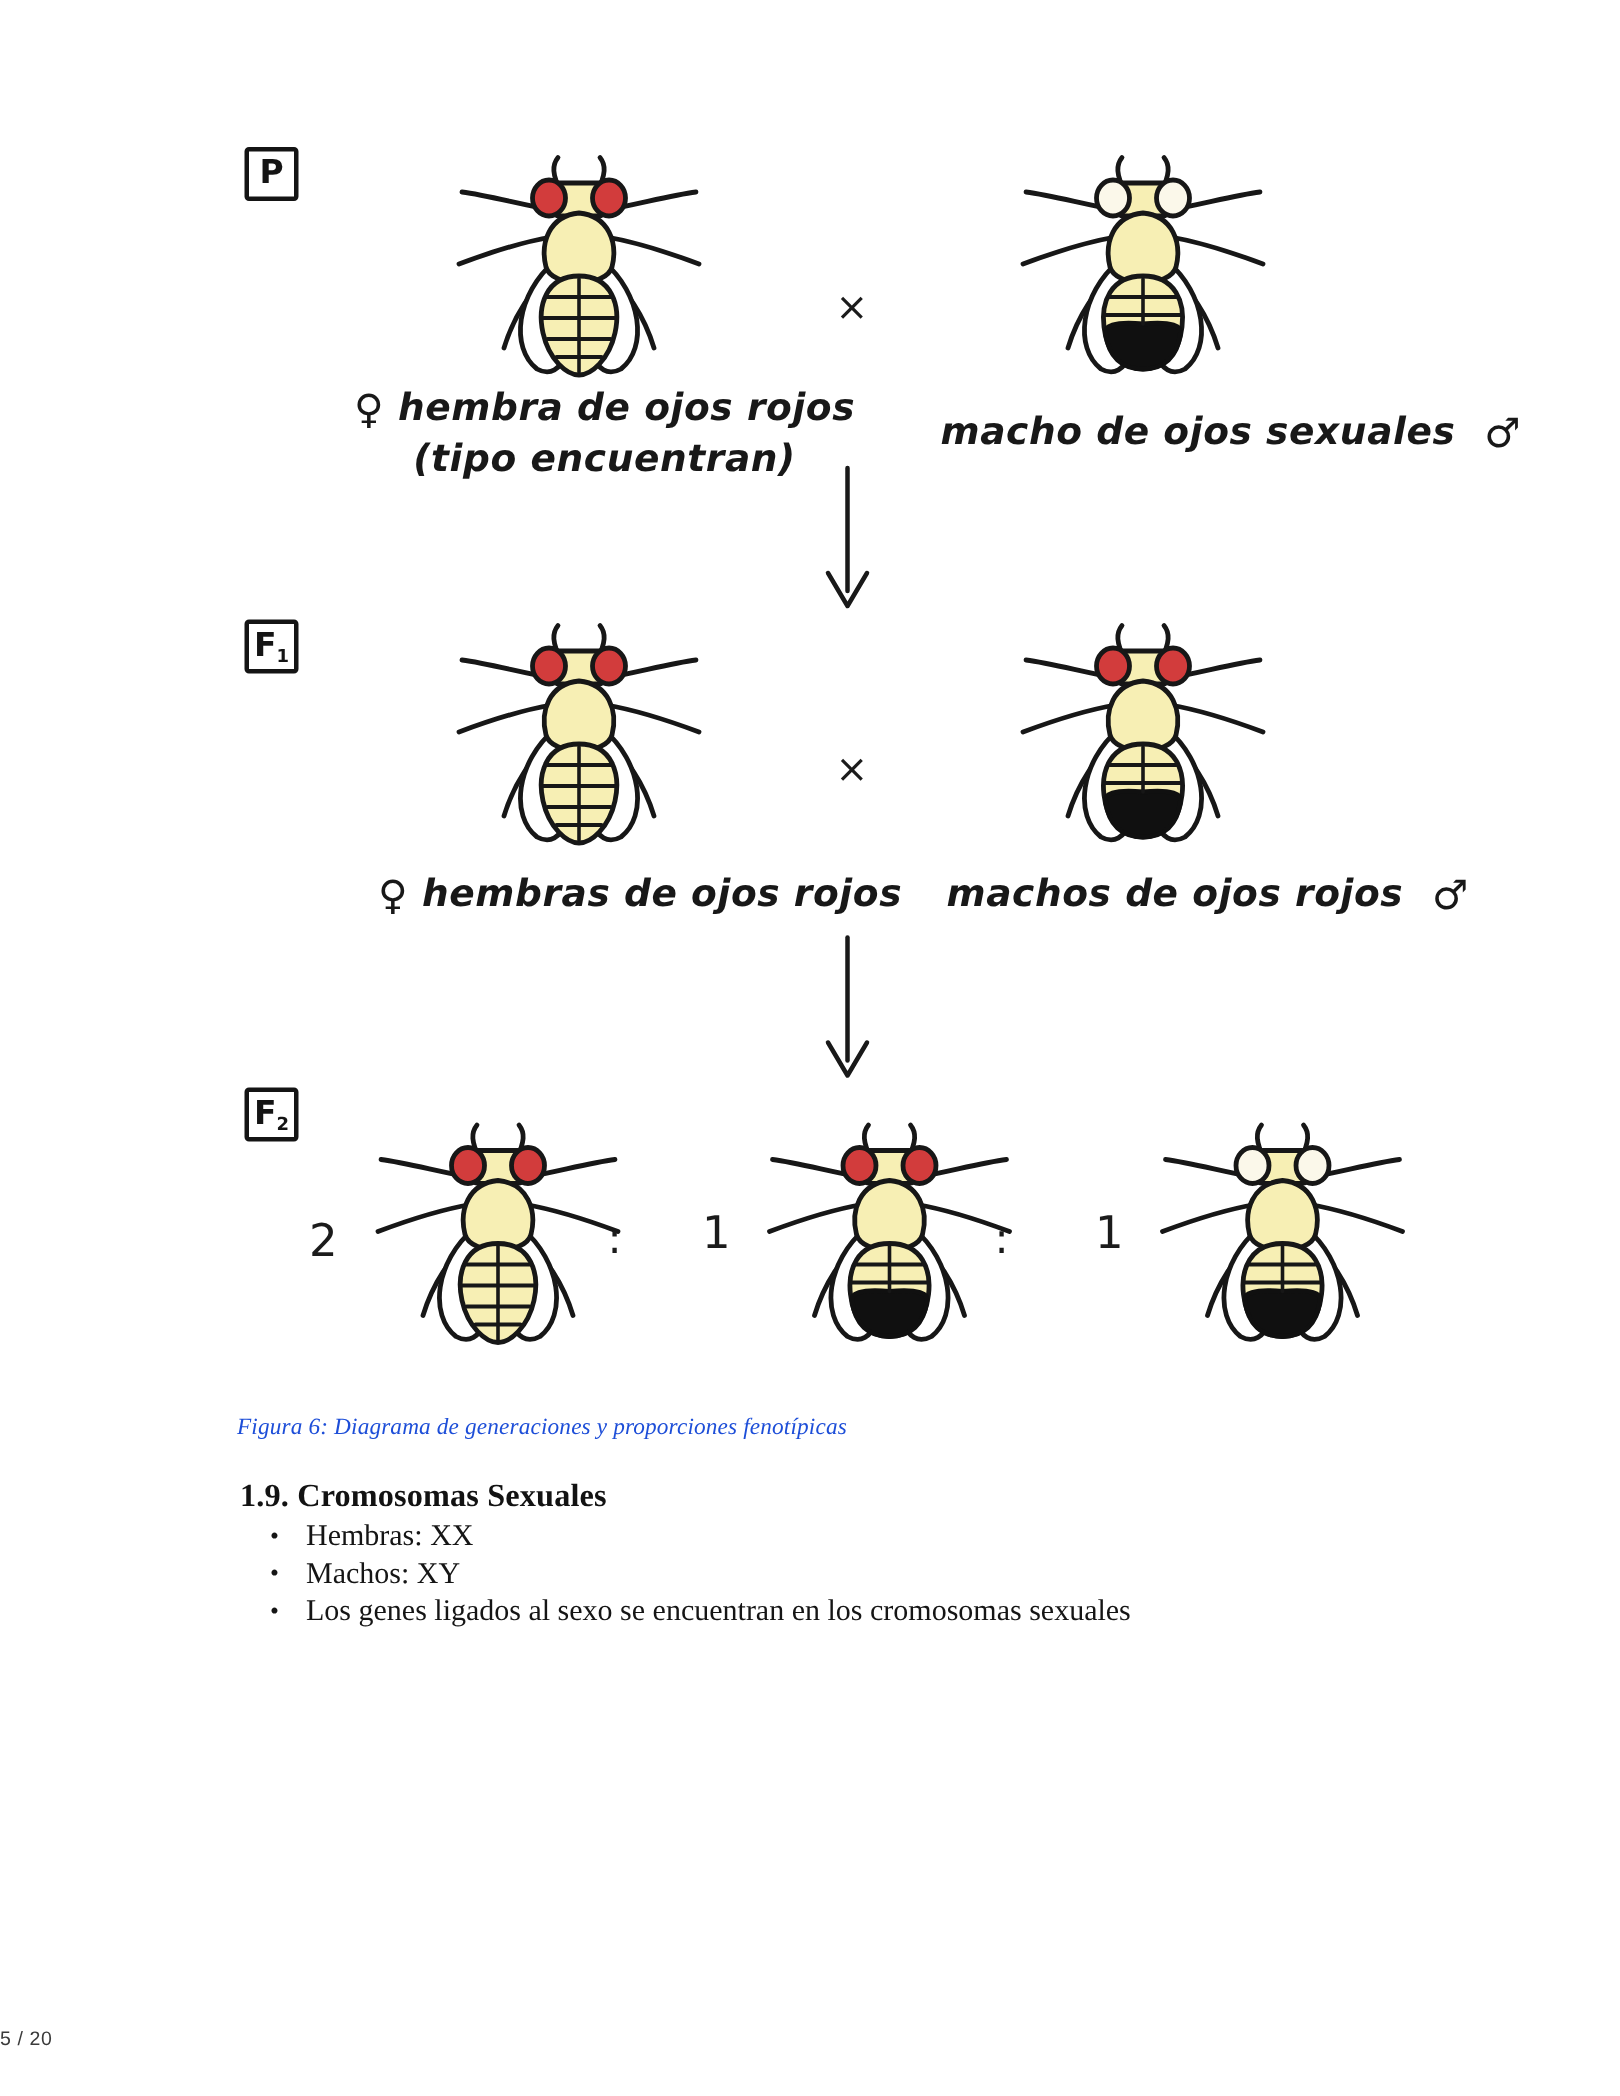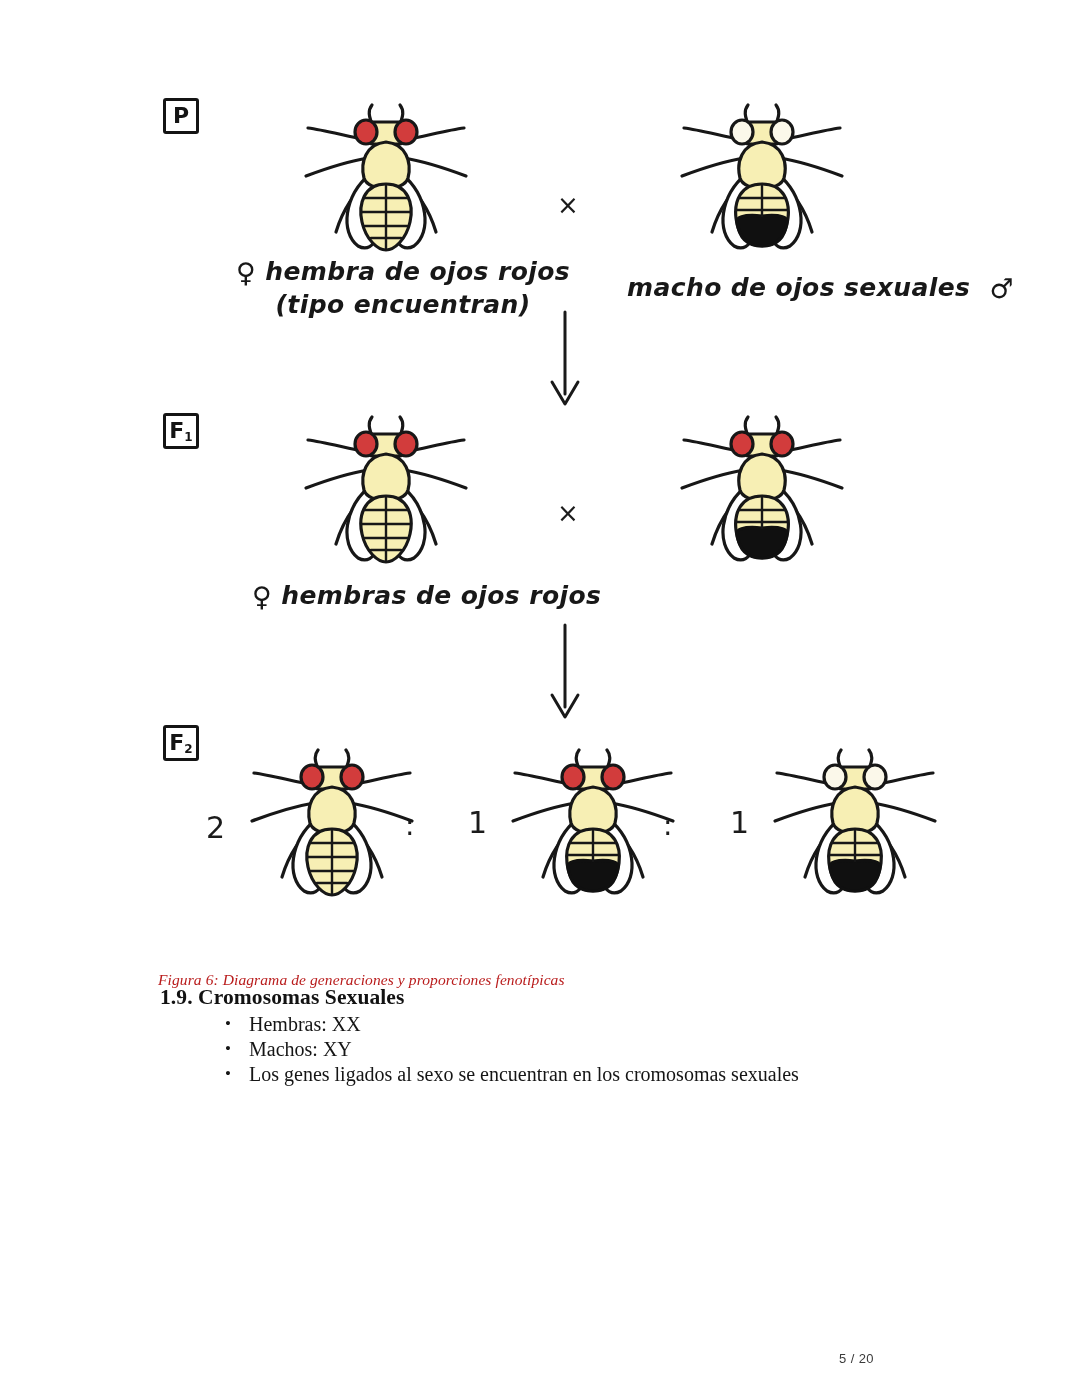--- a/index.html
+++ b/index.html
@@ -126,23 +126,22 @@
   #ratio-1b  { left: 730px; top: 808px; }
 
   
   .figure-caption {
     position: absolute;
     left: 158px;
     top: 943px;
     font-family: "Liberation Serif", serif;
     font-style: italic;
     font-size: 15.5px;
-    color: #b91c1c;
+    color: #1d4ed8;
     letter-spacing: 0.1px;
-    margin-top: 28px;
   }
   .section-heading {
     position: absolute;
     left: 160px;
     top: 985px;
     font-family: "Liberation Serif", serif;
     font-weight: bold;
     font-size: 21.5px;
     color: #121212;
     letter-spacing: 0.1px;
@@ -155,36 +154,35 @@
     padding-left: 34px;
     list-style: none;
     font-family: "Liberation Serif", serif;
     font-size: 20px;
     color: #151515;
     line-height: 25px;
   }
   .bullet-list li {
     position: relative;
     padding-left: 2px;
-    margin-left: 45px;
   }
   .bullet-list li::before {
     content: "\2022";
     position: absolute;
     left: -22px;
     top: -1px;
     font-size: 17px;
     color: #151515;
   }
   .page-footer {
     position: absolute;
     left: 0;
     top: 1351px;
     width: 874px;
-    text-align: right;
+    text-align: left;
     font-family: "Liberation Sans", sans-serif;
     font-size: 13px;
     color: #3b3b3b;
     letter-spacing: 0.4px;
   }
 </style>
 </head>
 <body>
 
 <div class="page">
@@ -339,20 +337,24 @@
       </svg>
     </div>
 
     <div class="cross" id="cross-f1">×</div>
 
     <div class="hand-label" id="label-f1-female">
       <span class="sym">♀</span>
       <span>hembras de ojos rojos</span>
     </div>
 
+    <div class="hand-label" id="label-f1-male">
+      <span>machos de ojos rojos</span>
+      <span class="sym" style="margin-left:10px;">♂</span>
+    </div>
 
     <div class="arrow" id="arrow-2">
       <svg width="40" height="100" viewBox="0 0 40 100">
         <path d="M20 2 L 20 84" stroke="#191919" stroke-width="3" fill="none" stroke-linecap="round"></path>
         <path d="M7 72 L 20 94 L 33 72" stroke="#191919" stroke-width="3" fill="none" stroke-linecap="round" stroke-linejoin="round"></path>
       </svg>
     </div>
 
     <div class="ratio" id="ratio-2">2</div>
 

